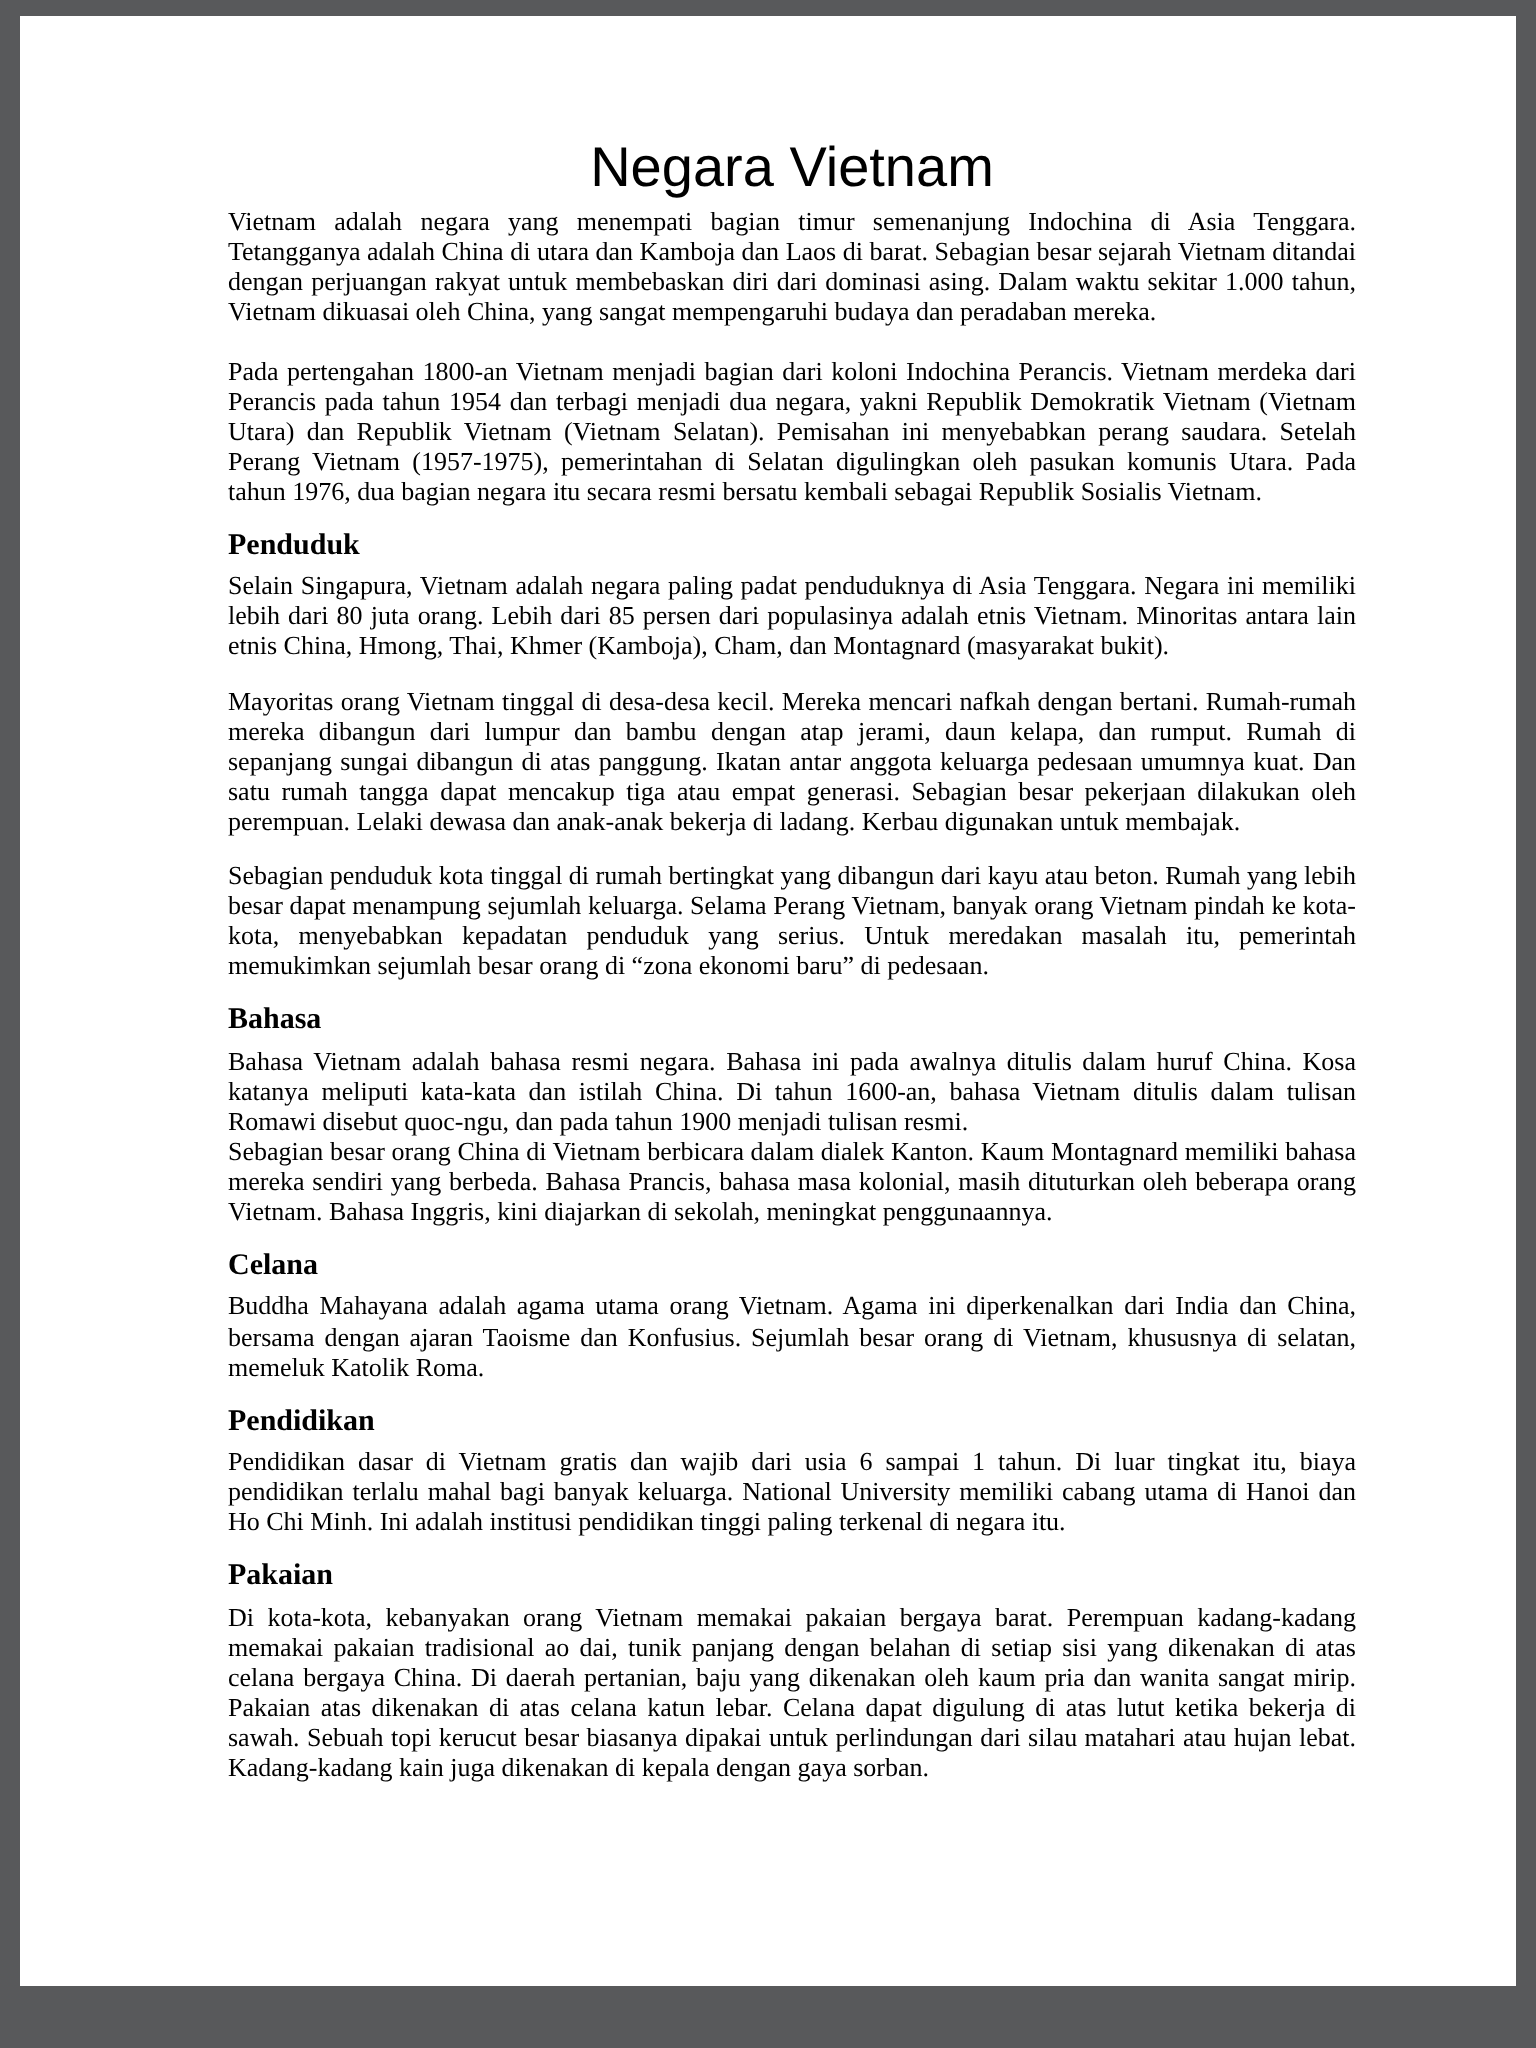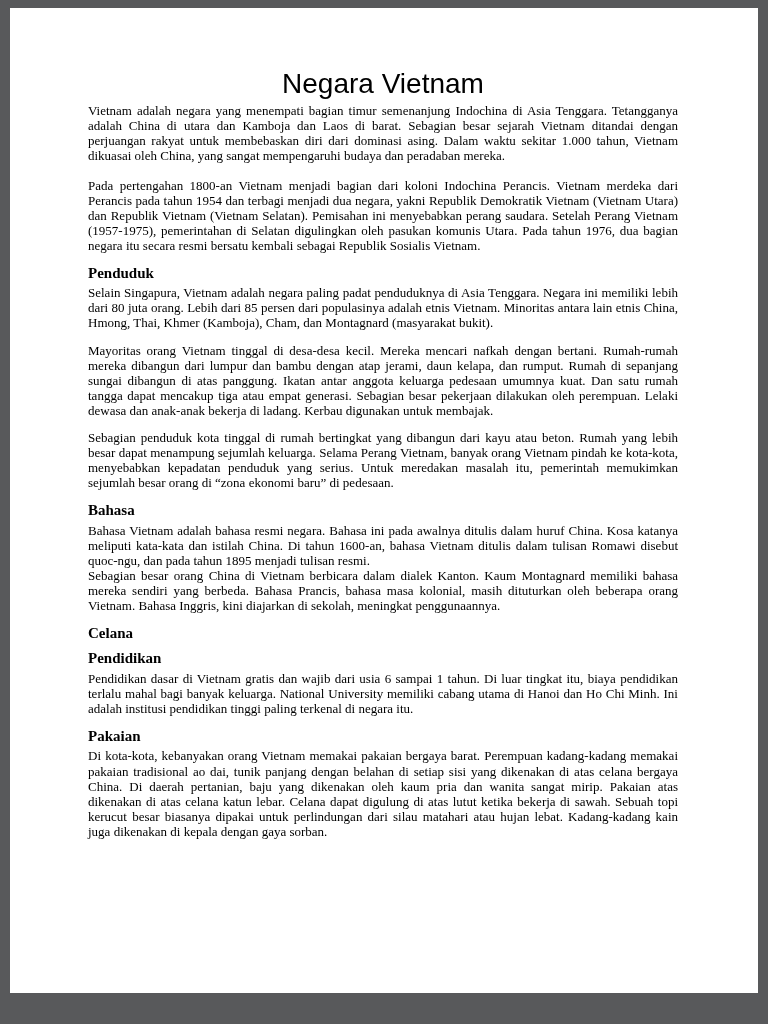--- a/index.html
+++ b/index.html
@@ -20,21 +20,21 @@
     overflow: hidden;
   }
   .page {
     position: absolute;
     left: 10px;
     top: 8px;
     width: 748px;
     height: 985px;
     background: #ffffff;
     box-sizing: border-box;
-    padding: 60px 80px 40px 78px;
+    padding: 60px 80px 40px 104px;
     color: #000000;
     overflow: hidden;
   }
   .doc-title {
     font-family: "Liberation Sans", sans-serif;
     font-size: 28px;
     font-weight: 400;
     text-align: center;
     margin: 0 0 3px 0;
     line-height: 1.15;
@@ -70,24 +70,25 @@
 
     <p class="body-p">Vietnam adalah negara yang menempati bagian timur semenanjung Indochina di Asia Tenggara. Tetangganya adalah China di utara dan Kamboja dan Laos di barat. Sebagian besar sejarah Vietnam ditandai dengan perjuangan rakyat untuk membebaskan diri dari dominasi asing. Dalam waktu sekitar 1.000 tahun, Vietnam dikuasai oleh China, yang sangat mempengaruhi budaya dan peradaban mereka.</p>
     <p class="body-p gap-top">Pada pertengahan 1800-an Vietnam menjadi bagian dari koloni Indochina Perancis. Vietnam merdeka dari Perancis pada tahun 1954 dan terbagi menjadi dua negara, yakni Republik Demokratik Vietnam (Vietnam Utara) dan Republik Vietnam (Vietnam Selatan). Pemisahan ini menyebabkan perang saudara. Setelah Perang Vietnam (1957-1975), pemerintahan di Selatan digulingkan oleh pasukan komunis Utara. Pada tahun 1976, dua bagian negara itu secara resmi bersatu kembali sebagai Republik Sosialis Vietnam.</p>
 
     <h2 class="sec-h">Penduduk</h2>
     <p class="body-p">Selain Singapura, Vietnam adalah negara paling padat penduduknya di Asia Tenggara. Negara ini memiliki lebih dari 80 juta orang. Lebih dari 85 persen dari populasinya adalah etnis Vietnam. Minoritas antara lain etnis China, Hmong, Thai, Khmer (Kamboja), Cham, dan Montagnard (masyarakat bukit).</p>
     <p class="body-p">Mayoritas orang Vietnam tinggal di desa-desa kecil. Mereka mencari nafkah dengan bertani. Rumah-rumah mereka dibangun dari lumpur dan bambu dengan atap jerami, daun kelapa, dan rumput. Rumah di sepanjang sungai dibangun di atas panggung. Ikatan antar anggota keluarga pedesaan umumnya kuat. Dan satu rumah tangga dapat mencakup tiga atau empat generasi. Sebagian besar pekerjaan dilakukan oleh perempuan. Lelaki dewasa dan anak-anak bekerja di ladang. Kerbau digunakan untuk membajak.</p>
     <p class="body-p">Sebagian penduduk kota tinggal di rumah bertingkat yang dibangun dari kayu atau beton. Rumah yang lebih besar dapat menampung sejumlah keluarga. Selama Perang Vietnam, banyak orang Vietnam pindah ke kota-kota, menyebabkan kepadatan penduduk yang serius. Untuk meredakan masalah itu, pemerintah memukimkan sejumlah besar orang di “zona ekonomi baru” di pedesaan.</p>
 
     <h2 class="sec-h">Bahasa</h2>
-    <p class="body-p tight"><span>Bahasa Vietnam adalah bahasa resmi negara. Bahasa ini pada awalnya ditulis dalam huruf China. Kosa katanya meliputi kata-kata dan istilah China. Di tahun 1600-an, bahasa Vietnam ditulis dalam tulisan Romawi disebut </span><span class="italic">quoc-ngu</span><span>, dan pada tahun 1895 menjadi tulisan resmi.</span></p>
+    <p class="body-p tight"><span>Bahasa Vietnam adalah bahasa resmi negara. Bahasa ini pada awalnya ditulis dalam huruf China. Kosa katanya meliputi kata-kata dan istilah China. Di tahun 1600-an, bahasa Vietnam ditulis dalam tulisan Romawi disebut </span><span class="italic">quoc-ngu</span><span>, dan pada tahun 1900 menjadi tulisan resmi.</span></p>
     <p class="body-p">Sebagian besar orang China di Vietnam berbicara dalam dialek Kanton. Kaum Montagnard memiliki bahasa mereka sendiri yang berbeda. Bahasa Prancis, bahasa masa kolonial, masih dituturkan oleh beberapa orang Vietnam. Bahasa Inggris, kini diajarkan di sekolah, meningkat penggunaannya.</p>
 
     <h2 class="sec-h">Celana</h2>
+    <p class="body-p">Buddha Mahayana adalah agama utama orang Vietnam. Agama ini diperkenalkan dari India dan China, bersama dengan ajaran Taoisme dan Konfusius. Sejumlah besar orang di Vietnam, khususnya di selatan, memeluk Katolik Roma.</p>
 
     <h2 class="sec-h">Pendidikan</h2>
     <p class="body-p">Pendidikan dasar di Vietnam gratis dan wajib dari usia 6 sampai 1 tahun. Di luar tingkat itu, biaya pendidikan terlalu mahal bagi banyak keluarga. National University memiliki cabang utama di Hanoi dan Ho Chi Minh. Ini adalah institusi pendidikan tinggi paling terkenal di negara itu.</p>
 
     <h2 class="sec-h">Pakaian</h2>
     <p class="body-p"><span>Di kota-kota, kebanyakan orang Vietnam memakai pakaian bergaya barat. Perempuan kadang-kadang memakai pakaian tradisional </span><span class="italic">ao dai</span><span>, tunik panjang dengan belahan di setiap sisi yang dikenakan di atas celana bergaya China. Di daerah pertanian, baju yang dikenakan oleh kaum pria dan wanita sangat mirip. Pakaian atas dikenakan di atas celana katun lebar. Celana dapat digulung di atas lutut ketika bekerja di sawah. Sebuah topi kerucut besar biasanya dipakai untuk perlindungan dari silau matahari atau hujan lebat. Kadang-kadang kain juga dikenakan di kepala dengan gaya sorban.</span></p>
 
   </div>
 </div>
 

